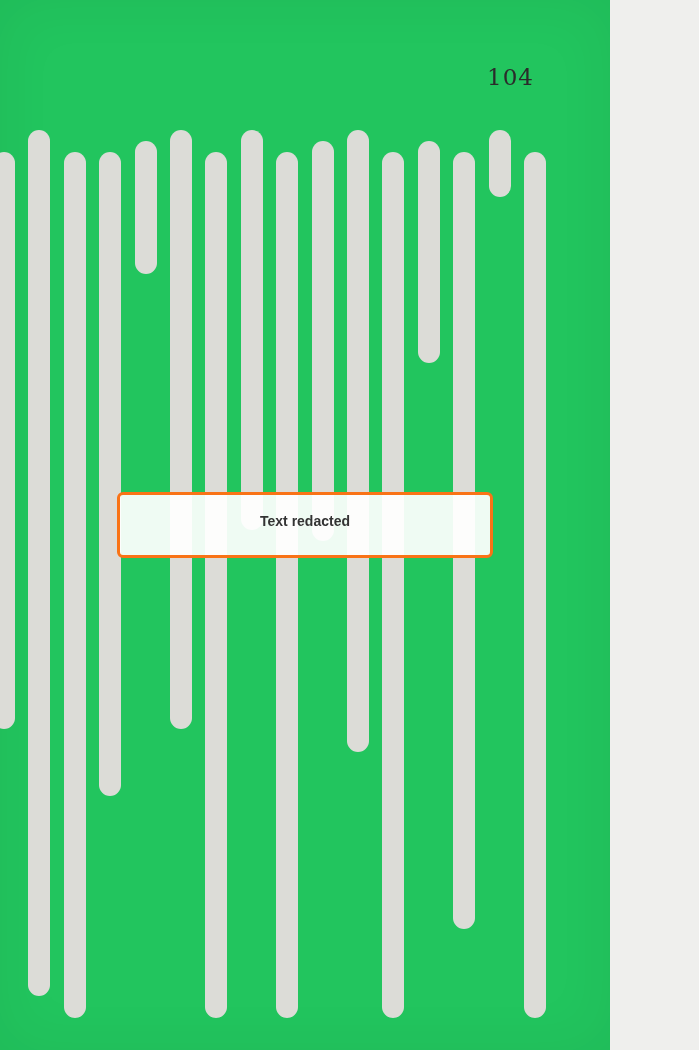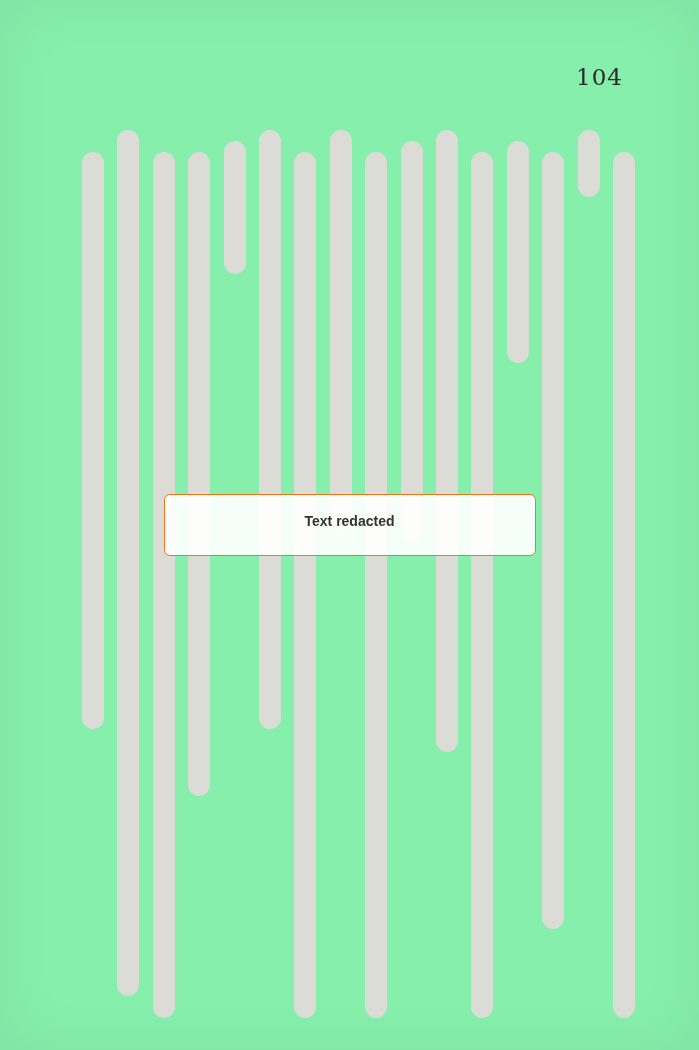--- a/index.html
+++ b/index.html
@@ -6,23 +6,23 @@
       margin: 0;
       padding: 0;
       width: 699px;
       height: 1050px;
       font-family: "DejaVu Serif", "Liberation Serif", serif;
       background: #efefed;
       overflow: hidden;
     }
     .page {
       position: relative;
-      width: 699px;
+      width: 610px;
       height: 1050px;
-      background: #86efac;
+      background: #22c55e;
       box-shadow: inset 0 0 60px rgba(0,0,0,0.06);
     }
     .page-number {
       position: absolute;
       top: 64px;
       right: 76px;
       font-size: 23px;
       letter-spacing: 1px;
       color: #2b2b2b;
     }
@@ -40,21 +40,21 @@
       background: #dcdcd7;
     }
     .redaction-notice {
       position: absolute;
       left: 50%;
       top: 50%;
       transform: translate(-50%, -50%);
       width: 330px;
       padding: 18px 20px;
       background: rgba(255,255,255,0.93);
-      border: 1px solid #f97316;
+      border: 3px solid #f97316;
       border-radius: 6px;
       text-align: center;
       color: #444;
       font-family: "Liberation Sans", sans-serif;
     }
     .redaction-notice .title {
       font-size: 14px;
       font-weight: bold;
       margin-bottom: 8px;
       color: #333;

